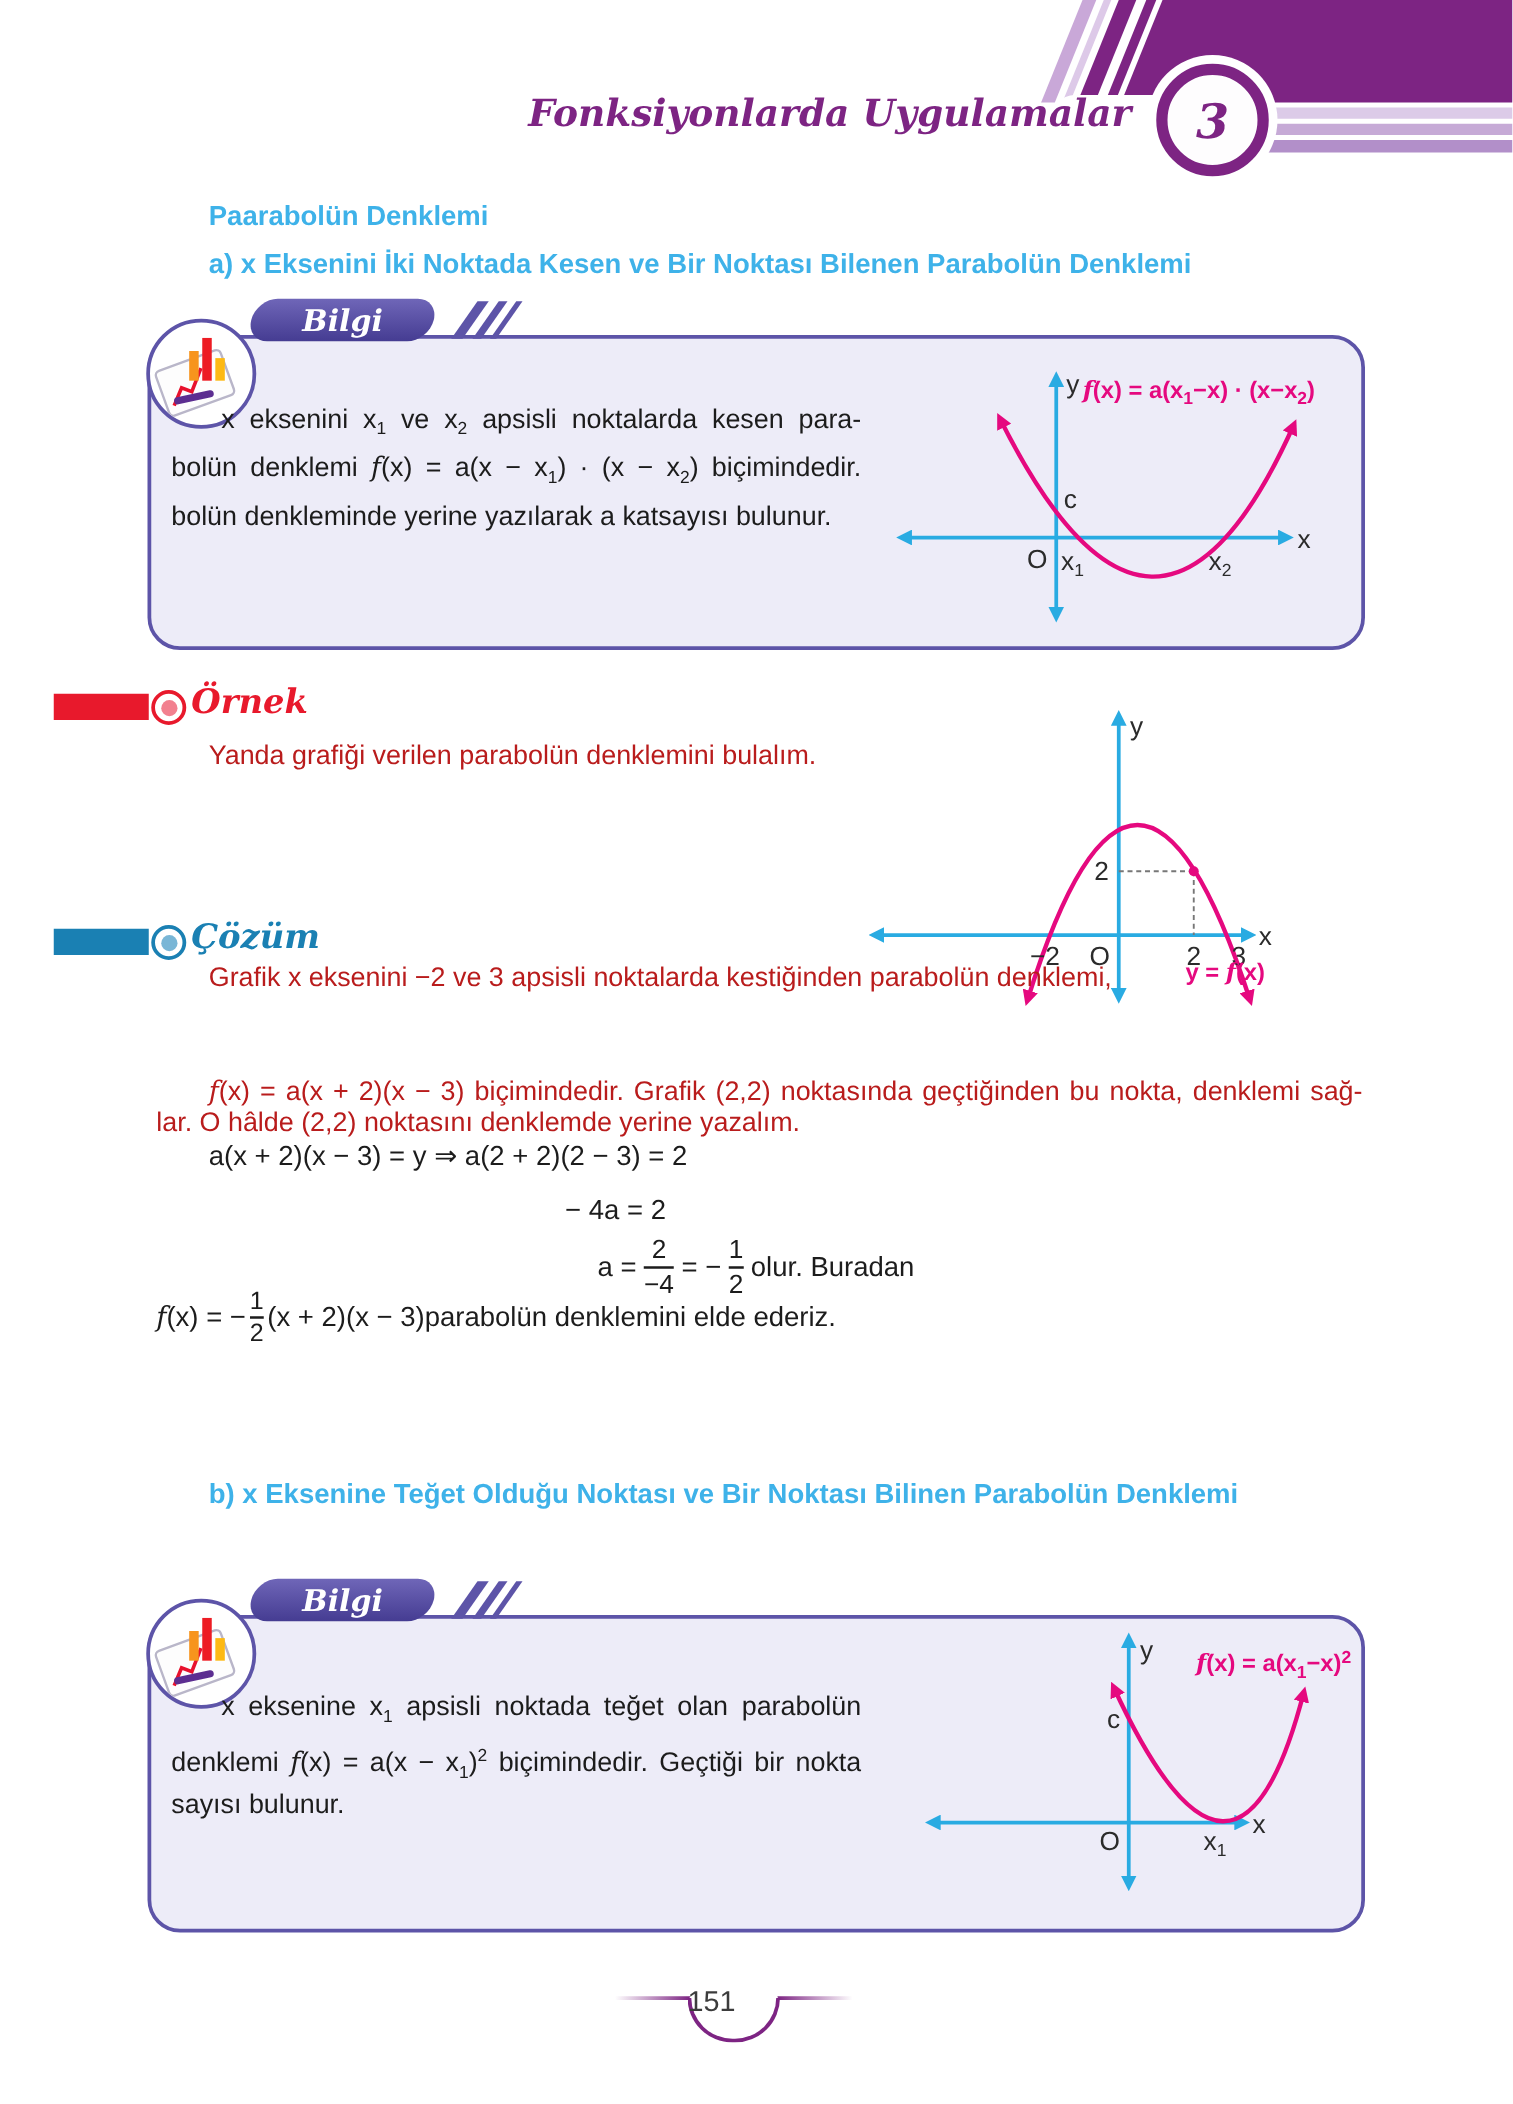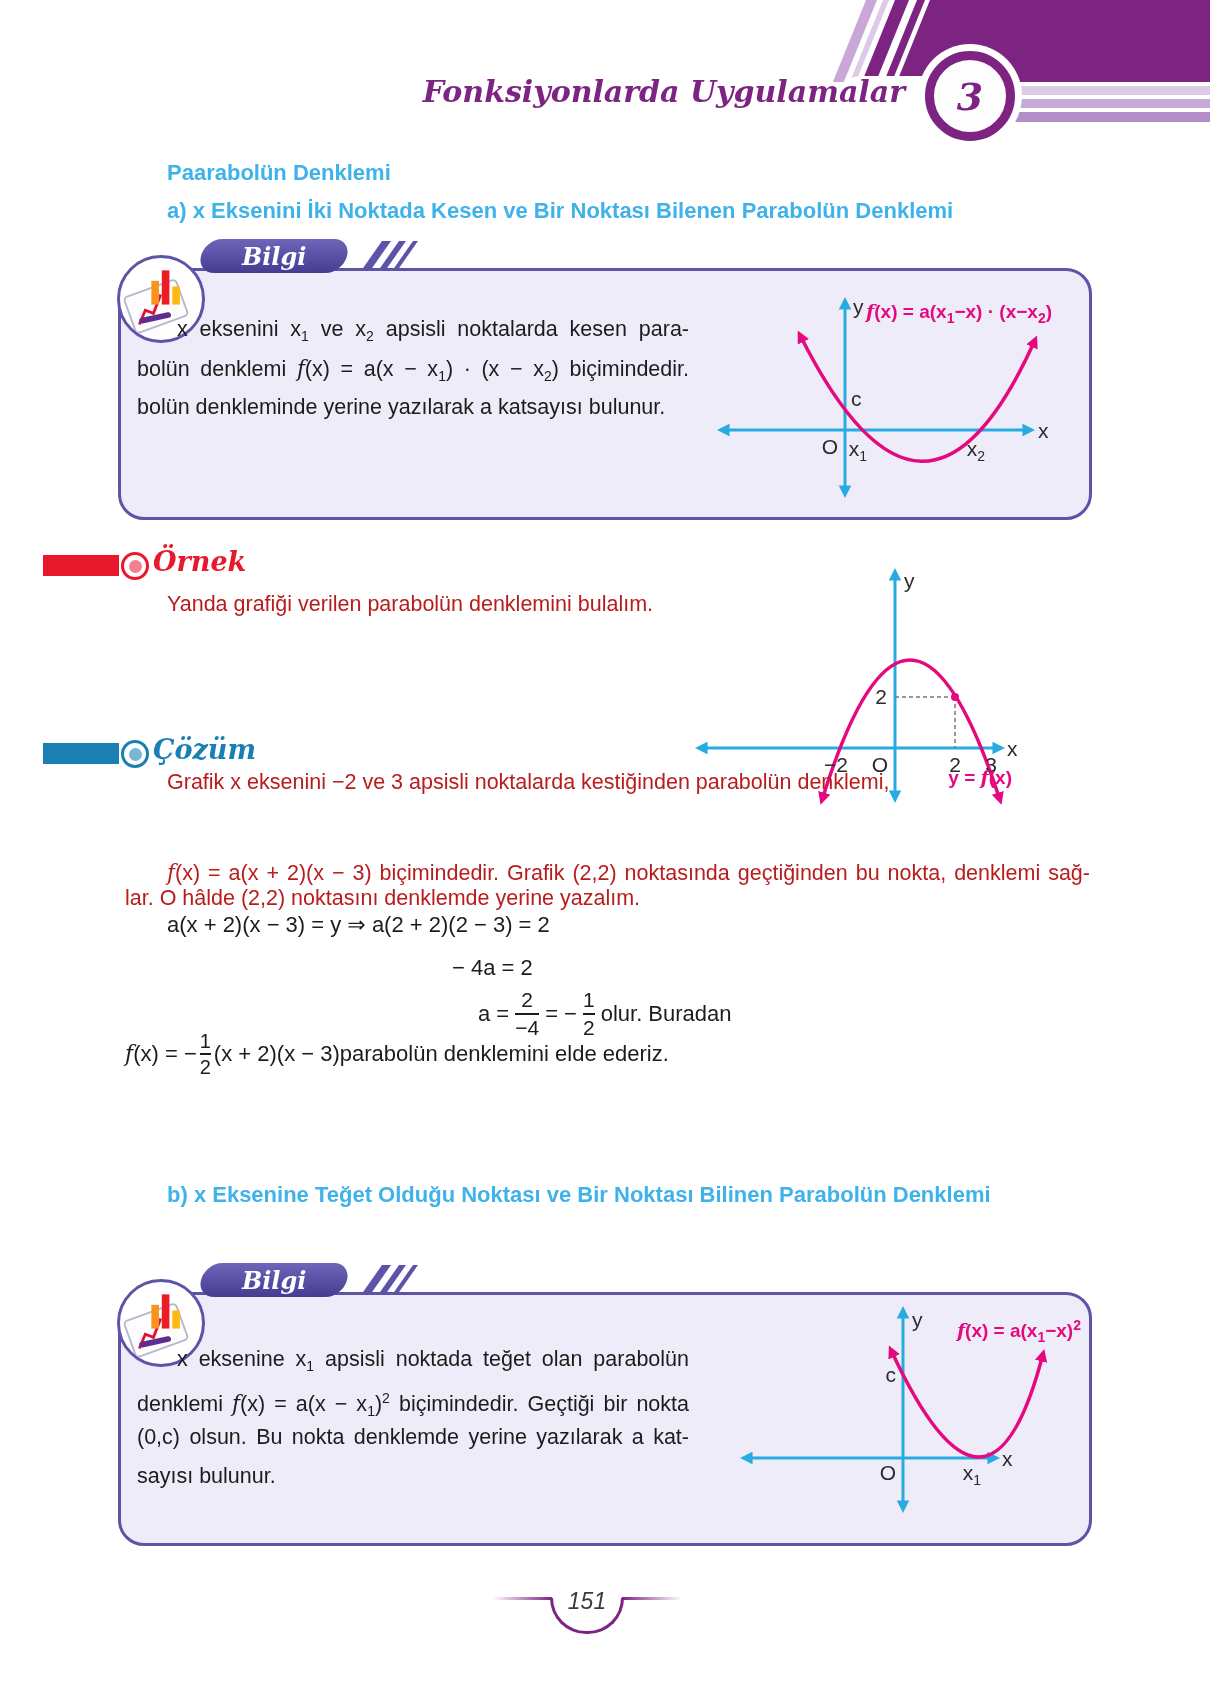--- a/index.html
+++ b/index.html
@@ -38,21 +38,21 @@
   .bilgi-icon{position:absolute;left:-4px;top:-16px;width:82px;height:82px;background:#fff;
               border:3px solid #5d54a8;border-radius:50%;overflow:hidden;}
   .bilgi-ribbon{position:absolute;left:80px;top:-32px;width:146px;height:34px;
                 background:linear-gradient(#6f66b8,#453c92);border-radius:17px;
                 transform:skewX(-14deg);display:flex;align-items:center;justify-content:center;}
   .bilgi-ribbon span{transform:skewX(14deg);font-family:"DejaVu Serif",serif;font-style:italic;
                 font-weight:bold;font-size:24px;color:#fff;}
   .rstripe{position:absolute;top:-30px;height:30px;background:#5d54a8;
            transform:skewX(-35deg);transform-origin:bottom left;}
   .rs1{left:240px;width:9px;} .rs2{left:257px;width:7px;} .rs3{left:271px;width:5px;}
-  .bilgi-text{position:absolute;left:16px;width:552px;font-size:21.5px;line-height:29px;color:#1c1c1c;}
+  .bilgi-text{position:absolute;left:16px;width:552px;font-size:21.5px;line-height:40px;color:#1c1c1c;}
   .bline{height:39px;overflow:hidden;}
   .jl{text-align:justify;text-align-last:justify;}
   .ind{text-indent:40px;}
   .bilgi-text i, .mrow i, .sol i {font-family:"DejaVu Serif",serif;font-style:italic;}
   sub{font-size:0.65em;} sup{font-size:0.65em;}
 
   
   .ex-row{position:absolute;left:0;height:34px;}
   .ex-bar{position:absolute;left:43px;top:7px;width:76px;height:21px;}
   .ex-circ{position:absolute;left:121px;top:4px;width:22px;height:22px;border-radius:50%;
@@ -78,21 +78,21 @@
   .fi{font-family:"DejaVu Serif",serif;font-style:italic;}
   .ss{font-size:14px;}
 
   
   .footer{position:absolute;left:492px;top:1588px;width:190px;height:48px;}
   .fl{position:absolute;top:9px;width:60px;height:3px;}
   .fl.left{left:0;background:linear-gradient(to left,#7d2483,rgba(125,36,131,0));}
   .fl.right{right:0;background:linear-gradient(to right,#7d2483,rgba(125,36,131,0));}
   .farc{position:absolute;left:58px;top:10px;width:74px;height:36px;border:3px solid #7d2483;
         border-top:none;border-radius:0 0 40px 40px;background:#fff;box-sizing:border-box;}
-  .fnum{position:absolute;left:58px;top:0;width:74px;text-align:center;font-size:23px;color:#3c3c3c;font-style:italic;}
+  .fnum{position:absolute;left:58px;top:0;width:74px;font-size:23px;color:#3c3c3c;}
 </style>
 </head>
 <body>
 
 <div class="page">
 
   <div class="hdr-purple">
     <div class="w1"></div>
     <div class="w2"></div>
   </div>
@@ -244,21 +244,20 @@
     </div>
     <div class="bilgi-ribbon">
       <span>Bilgi</span>
     </div>
     <div class="rstripe rs1"></div>
     <div class="rstripe rs2"></div>
     <div class="rstripe rs3"></div>
     <div class="bilgi-text" style="top:50px;">
       <div class="bline jl ind">x eksenine x<sub>1</sub> apsisli noktada teğet olan parabolün</div>
       <div class="bline jl">denklemi <i>f</i>(x) = a(x − x<sub>1</sub>)<sup>2</sup> biçimindedir. Geçtiği bir nokta</div>
-      <div class="bline jl">(0,c) olsun. Bu nokta denklemde yerine yazılarak a kat-</div>
       <div class="bline">sayısı bulunur.</div>
     </div>
   </div>
 
   <svg class="gsvg" style="left:700px;top:1296px;" width="385" height="220" viewBox="0 0 385 220">
     <line x1="45" y1="162" x2="295" y2="162" stroke="#29abe2" stroke-width="3" marker-start="url(#aC)" marker-end="url(#aC)"></line>
     <line x1="203" y1="212" x2="203" y2="15" stroke="#29abe2" stroke-width="3" marker-start="url(#aC)" marker-end="url(#aC)"></line>
     <path d="M 191,54 Q 289,266 343,58" fill="none" stroke="#e5097f" stroke-width="3.5" marker-start="url(#aP)" marker-end="url(#aP)"></path>
     <text class="glab" x="212" y="31">y</text>
     <text class="glab" x="302" y="170">x</text>

